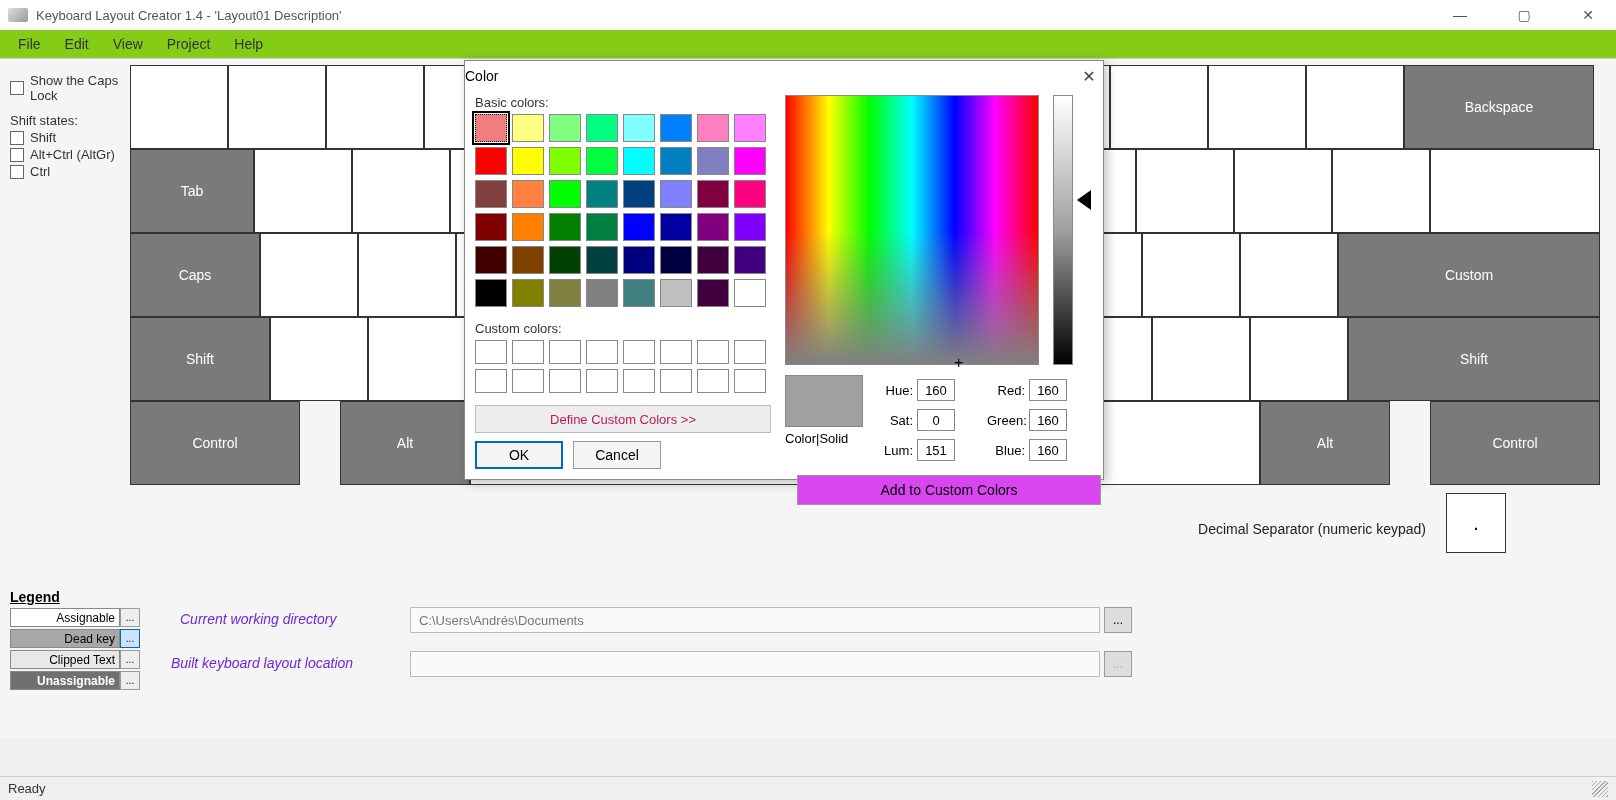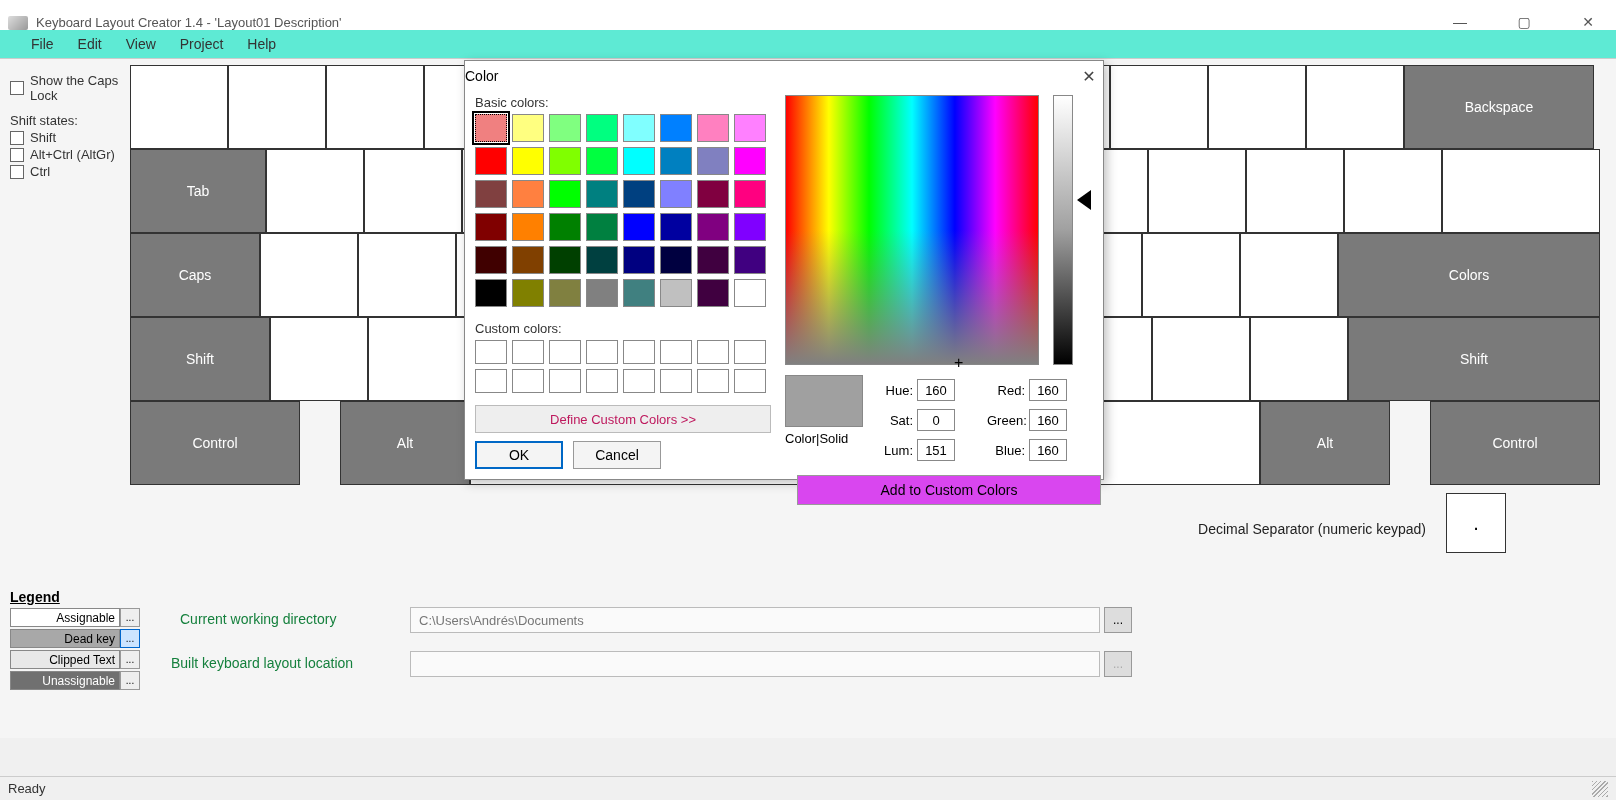--- a/index.html
+++ b/index.html
@@ -1,53 +1,53 @@
 <!DOCTYPE html>
 <html><head>
 <meta charset="utf-8">
 <style>
 * { box-sizing: border-box; margin: 0; padding: 0; font-family: "Segoe UI", Tahoma, sans-serif; }
 body { background: #f0f0f0; width: 1616px; height: 800px; position: relative; overflow: hidden; font-size: 14px; }
 
-.titlebar { height: 30px; display: flex; align-items: flex-end; padding: 0 8px; background: #fff; }
+.titlebar { height: 30px; display: flex; align-items: center; padding: 0 8px; background: #fff; }
 .titlebar .app-icon { width: 20px; height: 14px; background: linear-gradient(135deg,#ddd,#999); border-radius: 2px; margin-right: 8px; }
 .titlebar .title { color: #555; font-size: 13px; flex: 1; }
 .titlebar .winbtns { display: flex; gap: 24px; color: #555; font-size: 14px; }
 .titlebar .winbtns span { width: 40px; text-align: center; cursor: default; }
 
-.menubar { height: 28px; display: flex; align-items: center; gap: 4px; padding: 0 21px; background: #5eead4; }
+.menubar { height: 28px; display: flex; align-items: center; gap: 4px; padding: 0 8px; background: #84cc16; }
 .menubar div { padding: 4px 10px; color: #333; }
 
 .workspace { position: relative; height: 680px; border-top: 1px solid #ccc; background: #f5f5f5; }
 
 .left-panel { position: absolute; left: 10px; top: 14px; width: 115px; font-size: 13px; color: #333; }
 .chk-row { display: flex; align-items: center; gap: 6px; margin-bottom: 2px; }
 .chk { width: 14px; height: 14px; border: 1px solid #666; background: #fff; flex-shrink: 0; }
 .shift-hdr { margin-top: 10px; margin-bottom: 2px; }
 
 .keyboard { position: absolute; left: 130px; top: 6px; right: 16px; }
 .krow { display: flex; height: 84px; margin-bottom: 0; }
 .key { border: 1px solid #333; background: #fff; display: flex; align-items: center; justify-content: center; font-size: 14px; }
 .key.mod { background: #7a7a7a; color: #fff; }
-.key.w1 { width: 98px; } .key.tab { width: 136px; } .key.caps { width: 130px; } .key.shift { width: 140px; }
+.key.w1 { width: 98px; } .key.tab { width: 124px; } .key.caps { width: 130px; } .key.shift { width: 140px; }
 .key.bksp { width: 190px; } .key.ret { width: 250px; } .key.rshift { width: 240px; } .key.ctrl { width: 170px; }
 .key.alt { width: 130px; } .key.sp { flex: 1; }
 
 .dec-label { position: absolute; right: 190px; top: 462px; font-size: 14px; color: #222; }
 .dec-key { position: absolute; right: 110px; top: 434px; width: 60px; height: 60px; border: 1px solid #333; background: #fff; display: flex; align-items: center; justify-content: center; font-size: 20px; }
 
 .legend-area { position: absolute; left: 10px; top: 530px; right: 20px; }
 .legend-title { font-weight: bold; font-size: 14px; text-decoration: underline; margin-bottom: 2px; }
 .legend-row { display: flex; align-items: center; height: 21px; }
 .legend-sw { width: 110px; height: 19px; border: 1px solid #888; display: flex; align-items: center; justify-content: flex-end; padding-right: 4px; font-size: 12px; }
-.sw-assign { background: #fff; } .sw-dead { background: #a8a8a8; } .sw-clip { background: #e8e8e8; } .sw-unassign { background: #707070; color: #fff; }
+.sw-assign { background: #fff; } .sw-dead { background: #a8a8a8; } .sw-clip { background: #e8e8e8; } .sw-unassign { background: #707070; color: #fff; font-weight: bold; }
 .legend-btn { width: 20px; height: 19px; border: 1px solid #999; background: #eee; display: flex; align-items: center; justify-content: center; font-size: 10px; margin-left: 0; }
 .legend-btn.sel { border: 1px solid #06c; background: #cce4ff; }
 
-.path-label { position: absolute; top: 0; font-size: 14px; color: #15803d; }
+.path-label { position: absolute; top: 0; font-size: 14px; color: #6d28d9; font-style: italic; }
 .path-label.l1 { top: 22px; left: 170px; } .path-label.l2 { top: 66px; left: 161px; }
 .path-input { position: absolute; height: 26px; border: 1px solid #bbb; background: #fafafa; padding: 0 8px; font-size: 13px; color: #777; }
 .path-input.p1 { top: 18px; left: 400px; width: 690px; } .path-input.p2 { top: 62px; left: 400px; width: 690px; }
 .path-btn { position: absolute; width: 28px; height: 26px; border: 1px solid #999; background: #ddd; display: flex; align-items: center; justify-content: center; font-size: 12px; }
 .path-btn.b1 { top: 18px; left: 1094px; } .path-btn.b2 { top: 62px; left: 1094px; color: #aaa; }
 
 .statusbar { position: absolute; bottom: 0; left: 0; right: 0; height: 24px; border-top: 1px solid #ccc; background: #f0f0f0; display: flex; align-items: center; padding: 0 8px; font-size: 13px; color: #333; }
 .statusbar .grip { margin-left: auto; width: 16px; height: 16px; background: repeating-linear-gradient(135deg,#aaa 0,#aaa 1px,transparent 1px,transparent 3px); }
 
 
@@ -167,21 +167,21 @@
         <div class="key w1"></div>
         <div class="key w1"></div>
         <div class="key w1"></div>
         <div class="key w1"></div>
         <div class="key w1"></div>
         <div class="key w1"></div>
         <div class="key w1"></div>
         <div class="key w1"></div>
         <div class="key w1"></div>
         <div class="key w1"></div>
-      <div class="key mod ret" style="flex:1">Colors</div>
+      <div class="key mod ret" style="flex:1">Custom</div>
     </div>
     <div class="krow">
       <div class="key mod shift">Shift</div>
       <div class="key w1"></div>
         <div class="key w1"></div>
         <div class="key w1"></div>
         <div class="key w1"></div>
         <div class="key w1"></div>
         <div class="key w1"></div>
         <div class="key w1"></div>

